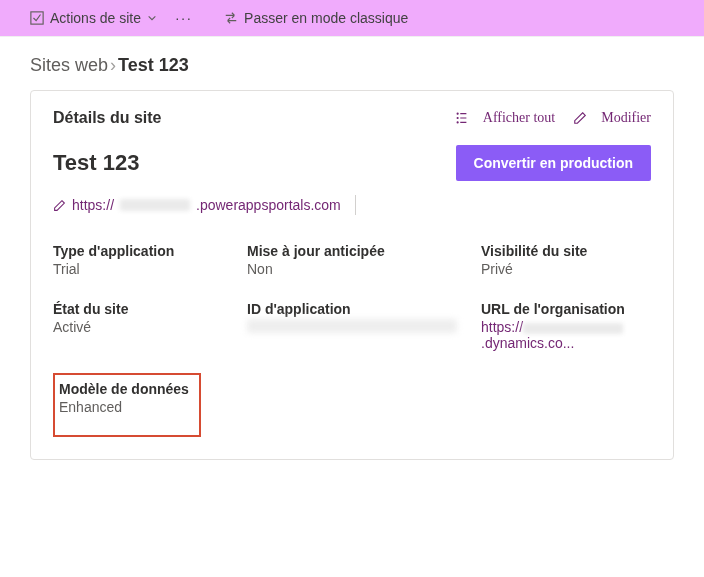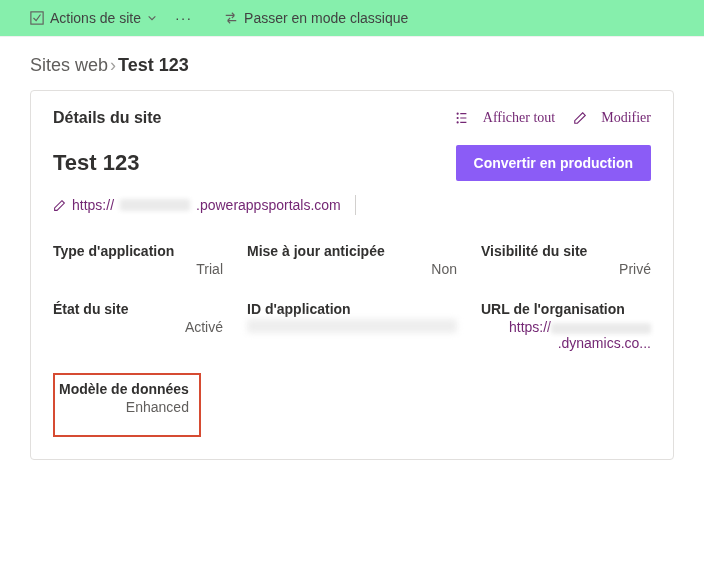--- a/index.html
+++ b/index.html
@@ -9,21 +9,21 @@
     font-size: 14px;
     color: #323130;
     background: #fff;
     width: 704px;
   }
   .toolbar {
     display: flex;
     align-items: center;
     gap: 18px;
     padding: 10px 30px;
-    background: #86efac;
+    background: #f0abfc;
     border-bottom: 1px solid #f0f0f0;
   }
   .toolbar-item {
     display: inline-flex;
     align-items: center;
     gap: 6px;
     color: #424242;
     cursor: pointer;
   }
   .toolbar-item svg { flex-shrink: 0; }
@@ -128,21 +128,21 @@
     grid-template-columns: 1fr 1fr 1fr;
     column-gap: 24px;
     row-gap: 24px;
     margin-top: 8px;
   }
   .field-label {
     font-weight: 700;
     color: #323130;
     margin-bottom: 2px;
   }
-  .field-value { color: #605e5c; text-align: right; }
+  .field-value { color: #605e5c; }
   .field-value.link { color: #742774; cursor: pointer; }
   .blur-block {
     display: inline-block;
     width: 210px;
     height: 14px;
     background: #eee;
     filter: blur(3px);
     border-radius: 2px;
   }
   .blur-inline {

